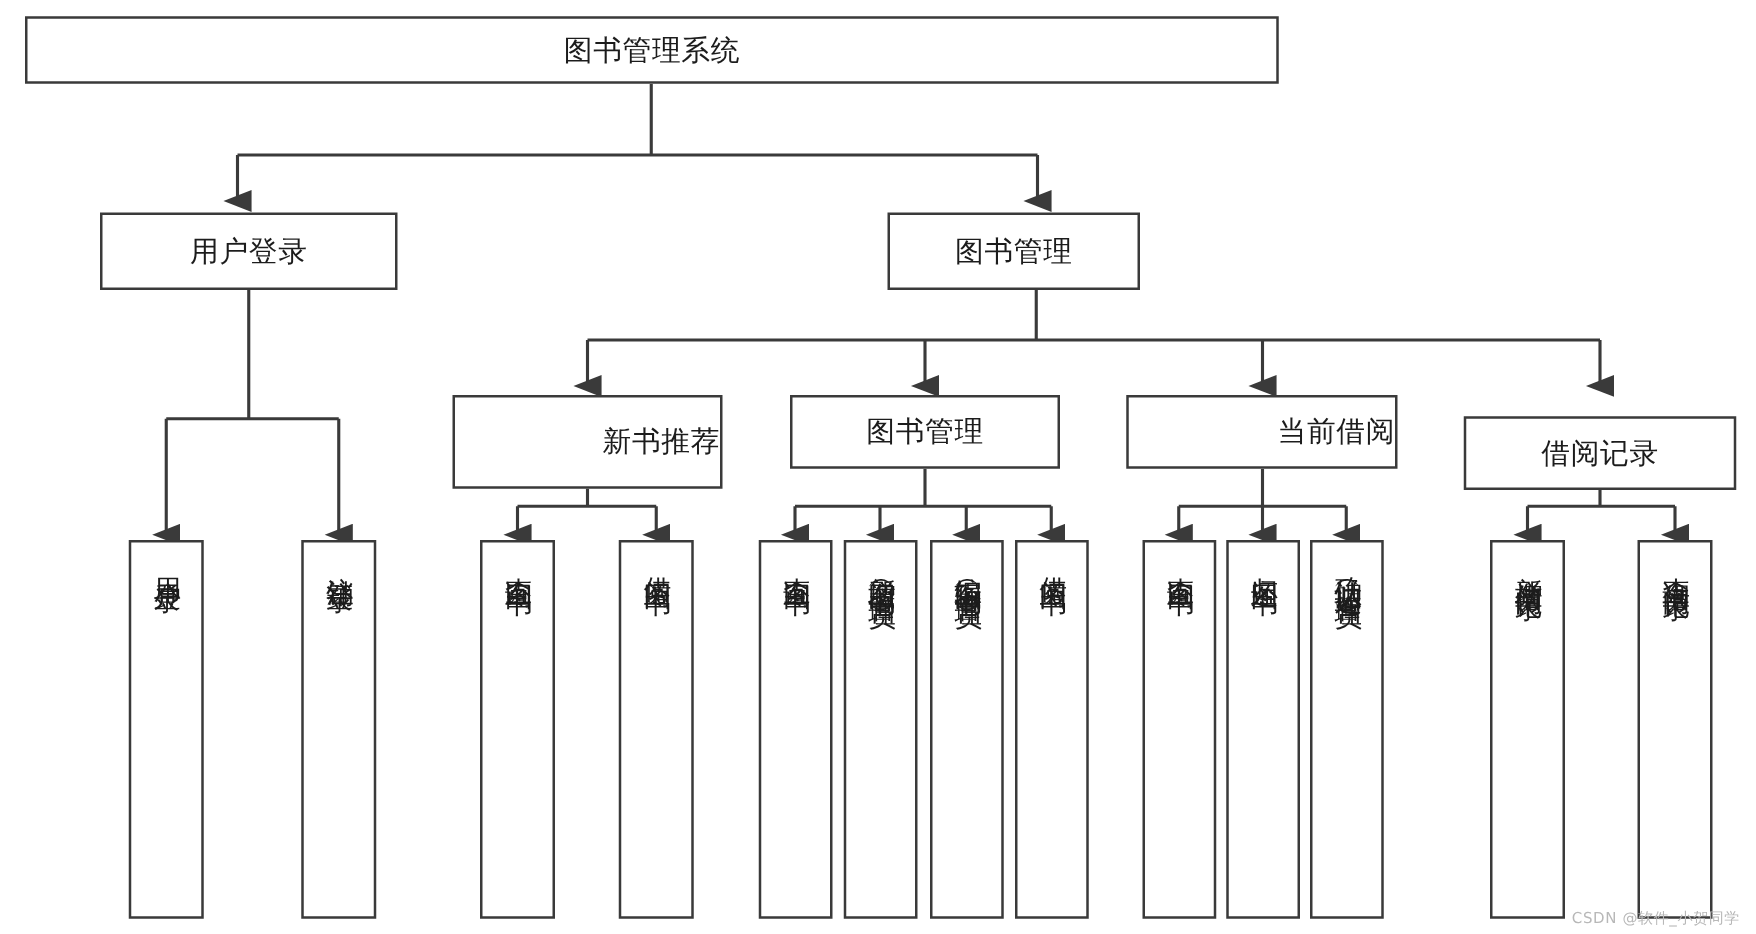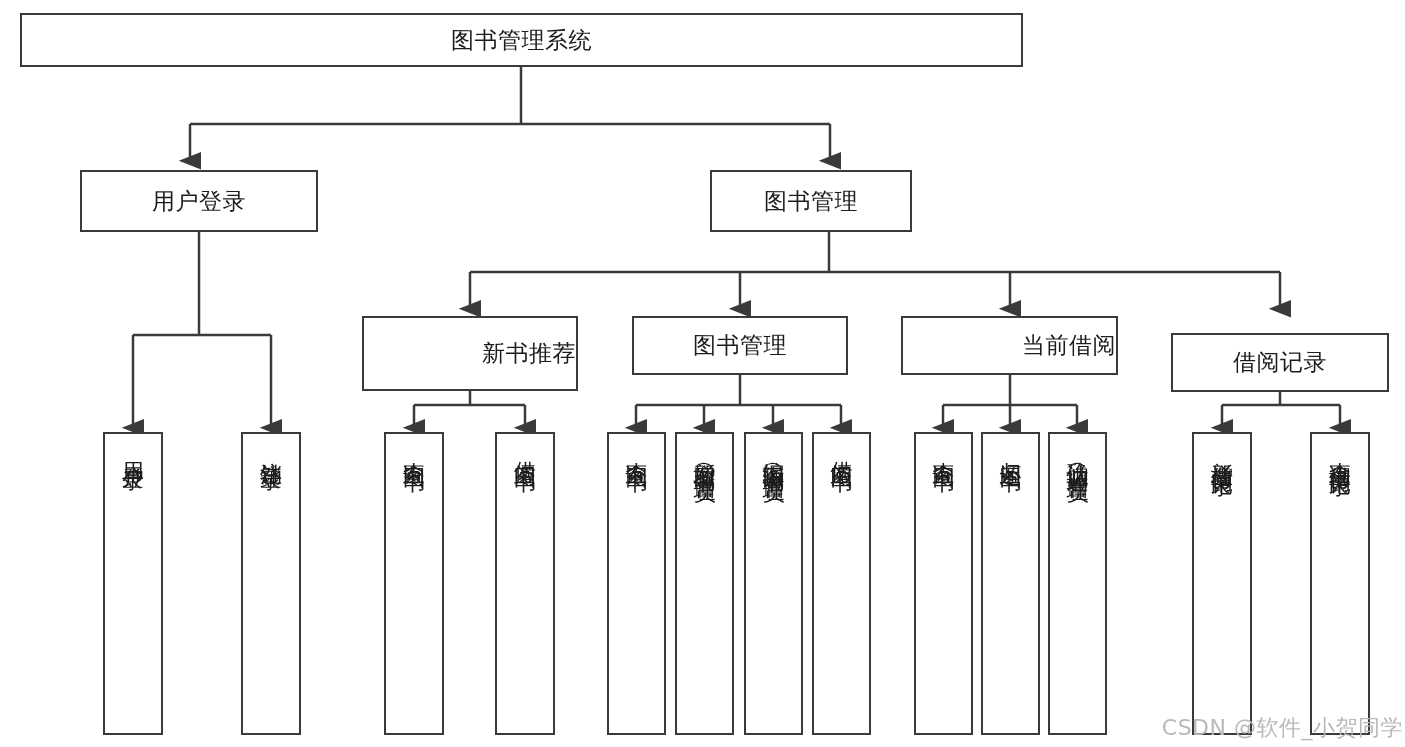--- a/index.html
+++ b/index.html
@@ -49,23 +49,23 @@
   .v-text {
     writing-mode: vertical-rl;
     text-orientation: upright;
     letter-spacing: 3px;
     line-height: 1;
     white-space: nowrap;
     display: block;
   }
   #watermark {
     position: absolute;
-    right: 2px;
+    right: 13px;
     bottom: 4px;
-    font-size: 22px;
+    font-size: 12px;
     color: #b8b8b8;
     letter-spacing: 0.5px;
     white-space: nowrap;
   }
 </style>
 </head>
 <body>
 
 <div id="diagram-root">
 

